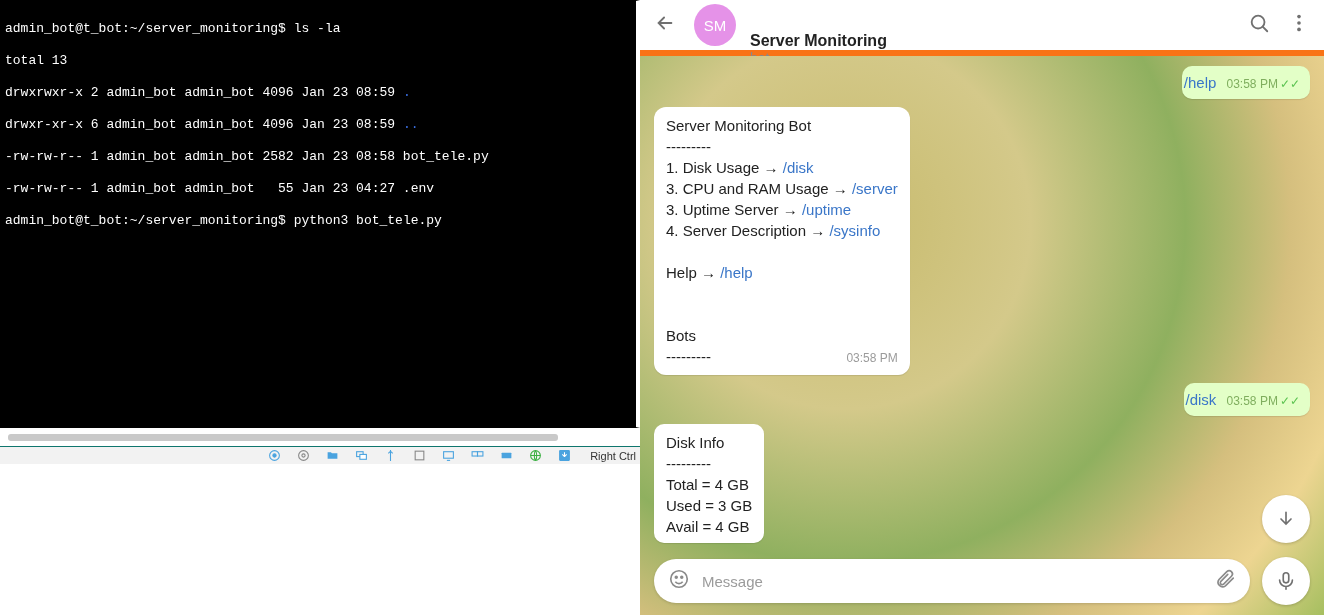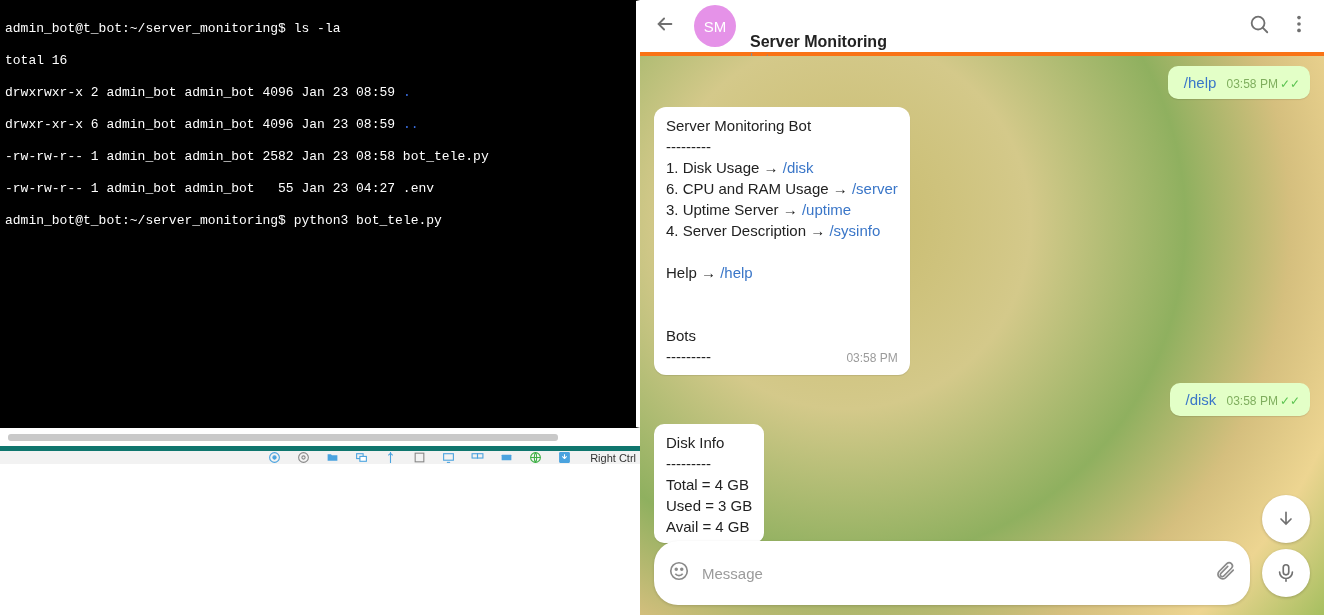--- a/index.html
+++ b/index.html
@@ -39,21 +39,21 @@
   .scrollbar-track {
     height: 7px;
     margin: 0 8px;
     width: 550px;
     background: #c9c9c9;
     border-radius: 3px;
   }
   .statusbar {
     height: 18px;
     background: #f2f2f2;
-    border-top: 5px solid #0f766e;
+    border-top: 1px solid #0f766e;
     display: flex;
     align-items: center;
     justify-content: flex-end;
     gap: 14px;
     padding-right: 4px;
   }
   .sicon {
     width: 15px; height: 15px;
     display: flex; align-items: center; justify-content: center;
     font-size: 10px;
@@ -73,21 +73,21 @@
     flex-direction: column;
     background: #e6e0c8;
   }
   .chat-header {
     height: 56px;
     background: #fff;
     display: flex;
     align-items: center;
     padding: 0 14px;
     gap: 18px;
-    border-bottom: 4px solid #f97316;
+    border-bottom: 6px solid #f97316;
   }
   .back-arrow { width: 22px; color: #707070; }
   .avatar {
     width: 42px; height: 42px; border-radius: 50%;
     background: #e592e8;
     color: #fff;
     display: flex; align-items: center; justify-content: center;
     font-size: 15px; font-weight: 500;
   }
   .chat-title-block { flex: 1; margin-left: -4px; margin-top: 48px; }
@@ -115,42 +115,42 @@
     font-size: 15px;
     line-height: 21px;
     color: #222;
     position: relative;
     box-shadow: 0 1px 1px rgba(0,0,0,0.1);
   }
   .bubble.out {
     background: #e3ffc7;
   }
   .bubble.small-out {
-    padding: 6px 10px 4px 16px;
+    padding: 6px 10px 4px 2px;
   }
   .bubble .cmd { color: #3a76c8; }
   .bubble .meta {
     font-size: 12px;
     color: #9b9b9b;
     text-align: right;
     margin-top: 2px;
   }
   .bubble.out .meta { color: #7fae5e; display: inline; margin-left: 6px;}
   .bubble.out .cmd { color: #3a76c8; }
   .ticks { color: #5dc452; margin-left: 2px; }
   .bubble.small-out .line1 { display: inline; }
 
   .composer-wrap {
     position: absolute;
     bottom: 10px; left: 14px; right: 14px;
     display: flex; align-items: center; gap: 12px;
   }
   .composer {
     flex: 1;
-    height: 64px;
+    height: 44px;
     background: #fff;
     border-radius: 24px;
     display: flex; align-items: center;
     padding: 0 14px; gap: 12px;
     box-shadow: 0 1px 3px rgba(0,0,0,0.15);
   }
   .composer .placeholder { color: #9b9b9b; font-size: 15px; flex: 1; }
   .composer .cicon { color: #8a8a8a; }
   .round-btn {
     width: 48px; height: 48px; border-radius: 50%;
@@ -166,21 +166,21 @@
 
   .term-line { display: block; }
 
 </style>
 </head>
 <body>
 
 <div class="left">
   <div class="terminal">
 <span class="term-line"><span class="prompt">admin_bot@t_bot:~/server_monitoring$</span> <span>ls -la</span></span>
-<span class="term-line">total 16</span>
+<span class="term-line">total 13</span>
 <span class="term-line"><span>drwxrwxr-x 2 admin_bot admin_bot 4096 Jan 23 08:59 </span><span class="dots">.</span></span>
 <span class="term-line"><span>drwxr-xr-x 6 admin_bot admin_bot 4096 Jan 23 08:59 </span><span class="dots">..</span></span>
 <span class="term-line">-rw-rw-r-- 1 admin_bot admin_bot 2582 Jan 23 08:58 bot_tele.py</span>
 <span class="term-line">-rw-rw-r-- 1 admin_bot admin_bot   55 Jan 23 04:27 .env</span>
 <span class="term-line"><span class="prompt">admin_bot@t_bot:~/server_monitoring$</span> <span>python3 bot_tele.py</span></span>
   </div>
   <div class="scrollbar-bottom">
     <div class="scrollbar-track"></div>
   </div>
   <div class="statusbar">
@@ -285,21 +285,21 @@
           <span class="line1"><span class="cmd">/help</span></span>
           <span class="meta"><span>03:58 PM</span><span class="ticks">✓✓</span></span>
         </div>
       </div>
 
       <div class="msg-row">
         <div class="bubble" style="max-width:none;border-radius:12px;">
           <div>Server Monitoring Bot</div>
           <div>---------</div>
           <div><span>1. Disk Usage → </span><span class="cmd">/disk</span></div>
-          <div><span>6. CPU and RAM Usage → </span><span class="cmd">/server</span></div>
+          <div><span>3. CPU and RAM Usage → </span><span class="cmd">/server</span></div>
           <div><span>3. Uptime Server → </span><span class="cmd">/uptime</span></div>
           <div><span>4. Server Description → </span><span class="cmd">/sysinfo</span></div>
           <div>&nbsp;</div>
           <div><span>Help → </span><span class="cmd">/help</span></div>
           <div>&nbsp;</div>
           <div>&nbsp;</div>
           <div>Bots</div>
           <div style="display:flex;">
               <span>---------</span>
               <span class="meta" style="flex:1;">03:58 PM</span>

